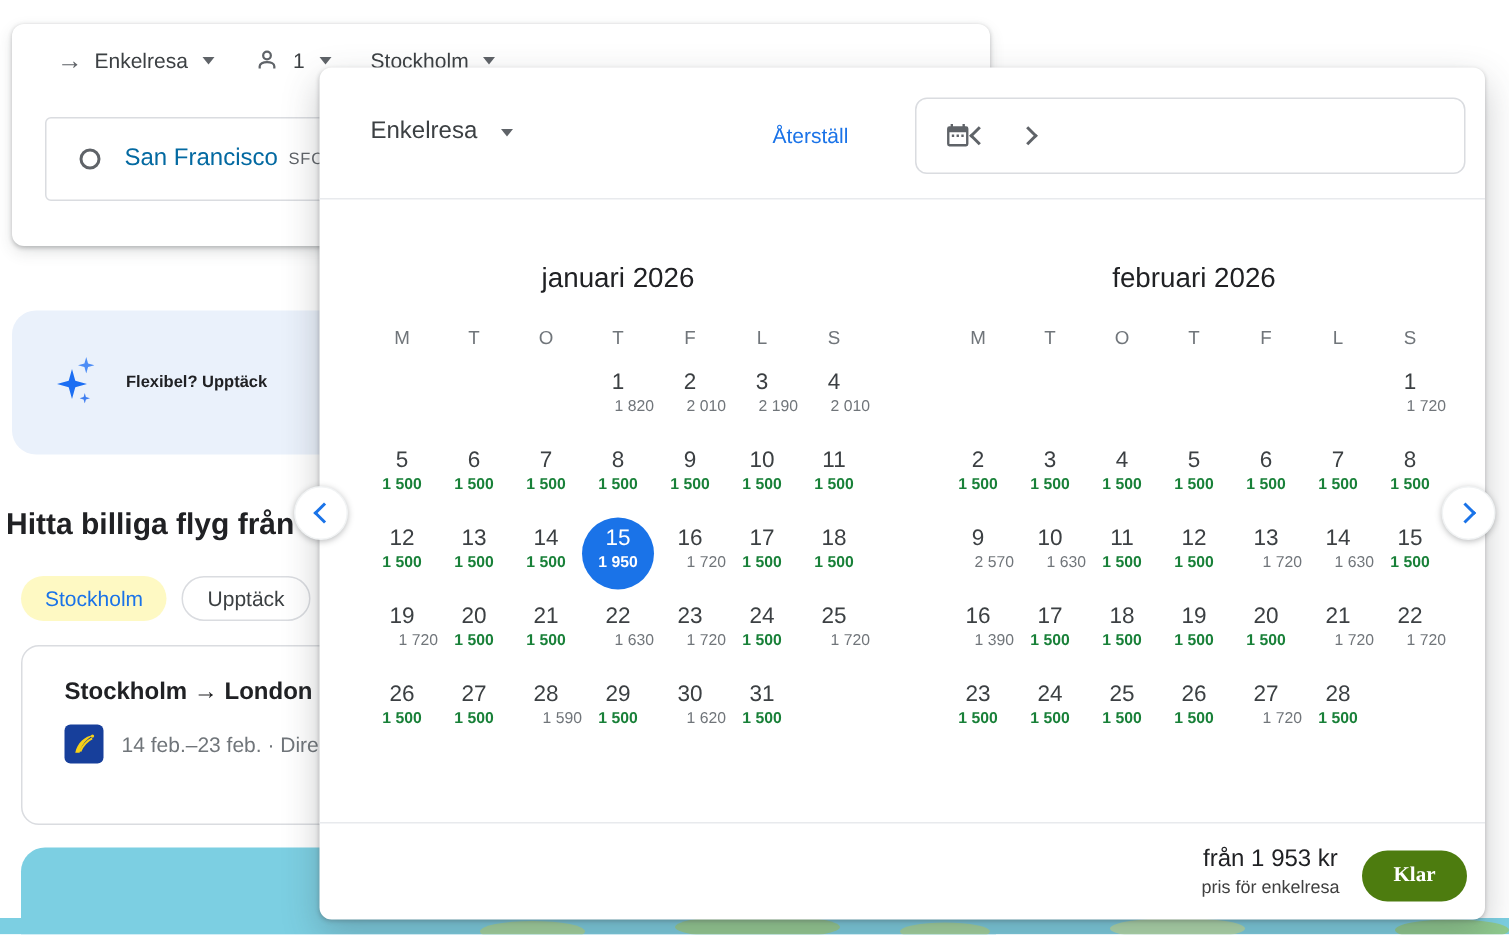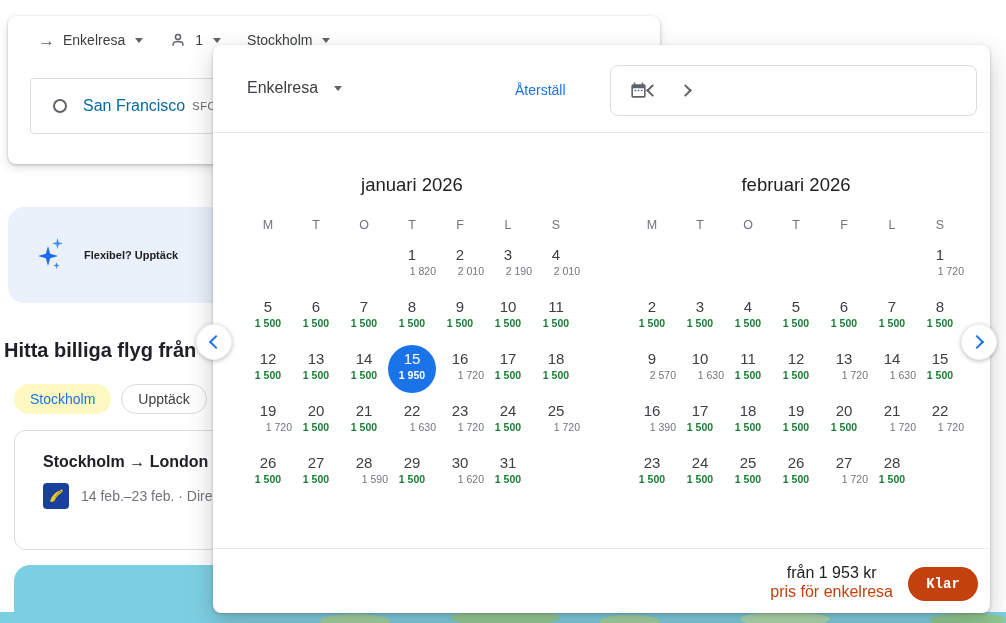--- a/index.html
+++ b/index.html
@@ -92,25 +92,25 @@
   .day-price { position:relative; font-size:10.5px; line-height:14px; z-index:1; }
   .day-cell.green .day-price { color:#188038; font-weight:700; }
   .day-cell.gray .day-price { color:#70757a;text-align:right; }
   .day-cell.selected::before { content:""; position:absolute; left:0; top:1px; width:48px; height:48px; border-radius:50%; background:#1a73e8; }
   .day-cell.selected .day-num { color:#fff; }
   .day-cell.selected .day-price { color:#fff; font-weight:700; }
   
   .dlg-footer { position:absolute; left:0; right:0; top:503px; bottom:0; border-top:1px solid #e8eaed; }
   .footer-price { position:absolute; right:97px; top:14px; text-align:center; }
   .price-main { font-size:16px; color:#202124; line-height:20px; }
-  .price-note { font-size:16px; color:#c2410c; line-height:17px; }
+  .price-note { font-size:12px; color:#404040; line-height:17px; }
   .done-btn {
     position:absolute; right:12px; top:18px; width:70px; height:34px; border-radius:17px;
-    background:#c2410c; color:#fff; font-size:14px; font-weight:700; border:none;
-    display:flex; align-items:center; justify-content:center; cursor:pointer; font-family:Liberation Mono, monospace;
+    background:#4d7c0f; color:#fff; font-size:14px; font-weight:700; border:none;
+    display:flex; align-items:center; justify-content:center; cursor:pointer; font-family:Liberation Serif, serif;
   }
   
   .round-btn {
     position:absolute; width:36px; height:36px; border-radius:50%; background:#fff; z-index:20;
     border:1px solid #f1f3f4; box-shadow:0 1px 4px rgba(60,64,67,.35);
     display:flex; align-items:center; justify-content:center; cursor:pointer;
   }
   .round-btn.left  { left:196px; top:324px; }
   .round-btn.right { left:961px; top:324px; }
   .blue-chev { width:10px; height:10px; border-left:2.5px solid #1a73e8; border-bottom:2.5px solid #1a73e8; }

